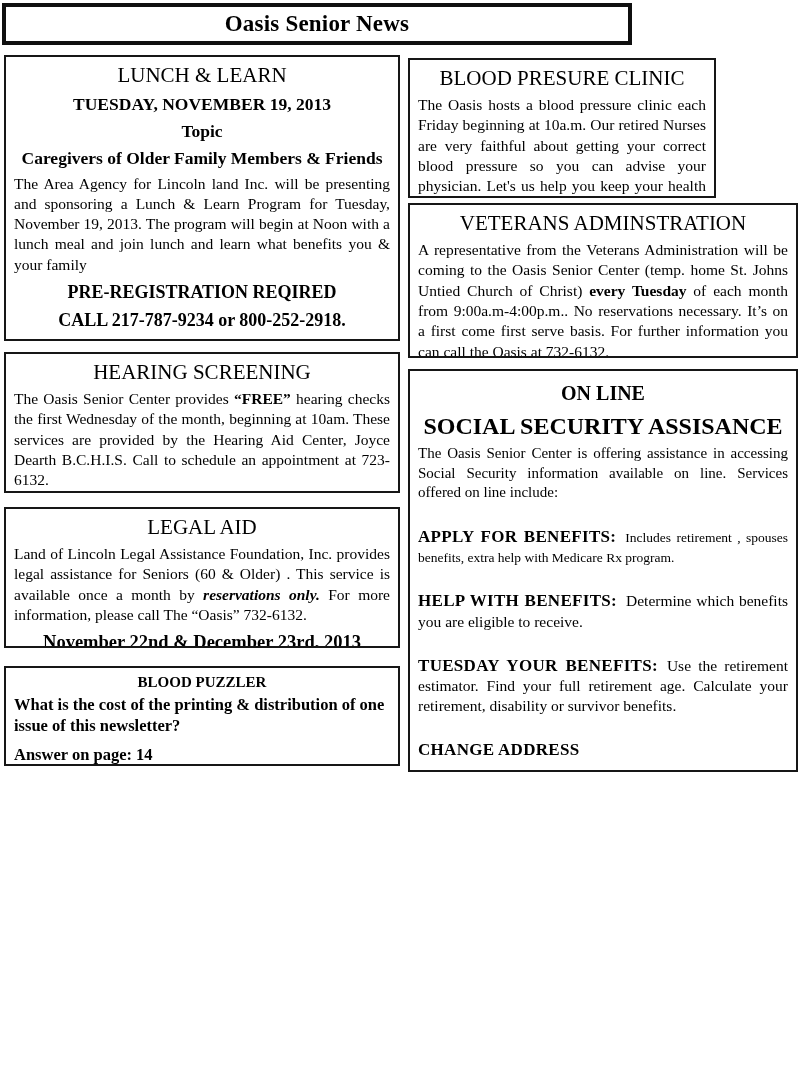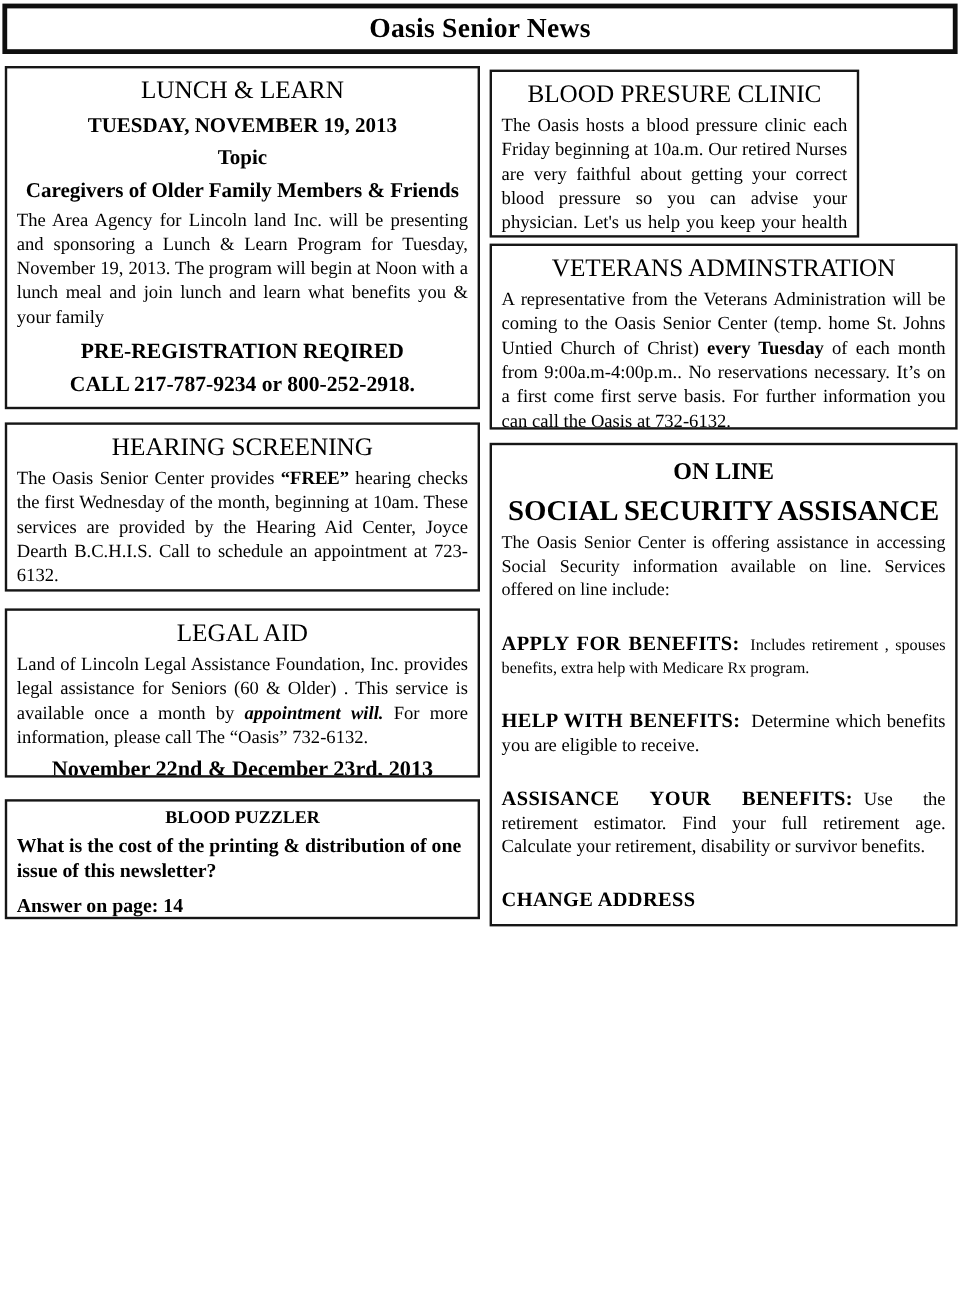--- a/index.html
+++ b/index.html
@@ -6,21 +6,21 @@
   html, body { background: #fff; }
   body {
     width: 800px; height: 1085px;
     font-family: "Liberation Serif", serif;
     color: #000;
     position: relative;
   }
   .page { position: relative; width: 800px; height: 1085px; background: #fff; overflow: hidden; }
 
   .masthead {
-    position: absolute; left: 2px; top: 3px; width: 796px; height: 42px;
+    position: absolute; left: 2px; top: 3px; width: 630px; height: 42px;
     border: 4px solid #0f0f0f;
     display: flex; align-items: center; justify-content: center; font-family: Liberation Serif, serif;
   }
   .masthead .title { font-size: 23px; font-weight: bold; letter-spacing: 0.2px; }
 
   .box {
     position: absolute;
     border: 2px solid #161616;
     background: #fff;
     padding: 3px 8px 4px 8px;
@@ -87,21 +87,21 @@
     <div class="sub" style="font-size:18px">CALL 217-787-9234 or 800-252-2918.</div>
   </section>
 
   <section class="box" id="hearing-box">
     <div class="box-title">HEARING SCREENING</div>
     <p class="body-text"><span>The Oasis Senior Center provides </span><span class="bold">“FREE”</span><span> hearing checks the first Wednesday of the month, beginning at 10am. These services are provided by the Hearing Aid Center, Joyce Dearth B.C.H.I.S.  Call to schedule an appointment at 723-6132.</span></p>
   </section>
 
   <section class="box" id="legal-box">
     <div class="box-title">LEGAL AID</div>
-    <p class="body-text"><span>Land of Lincoln Legal Assistance Foundation, Inc. provides legal assistance for Seniors (60 &amp; Older) . This service is available once a month by </span><span class="bold-italic">appointment will.</span><span> For more information, please call The “Oasis” 732-6132.</span></p>
+    <p class="body-text"><span>Land of Lincoln Legal Assistance Foundation, Inc. provides legal assistance for Seniors (60 &amp; Older) . This service is available once a month by </span><span class="bold-italic">reservations only.</span><span> For more information, please call The “Oasis” 732-6132.</span></p>
     <div class="sub" style="font-size:18.5px">November 22nd &amp; December 23rd, 2013</div>
   </section>
 
   <section class="box" id="trivia-box">
     <div class="trivia-title">BLOOD PUZZLER</div>
     <p class="trivia-text">What is the cost of the printing &amp; distribution of one issue of this newsletter?</p>
     <div class="trivia-answer">Answer on page: 14</div>
   </section>
 
   <section class="box" id="blood-box">
@@ -114,21 +114,21 @@
     <p class="body-text"><span>A representative from the Veterans Administration will be coming to the Oasis Senior Center (temp. home St. Johns Untied Church of Christ) </span><span class="bold">every Tuesday</span><span> of each month from 9:00a.m-4:00p.m..  No reservations necessary.  It’s on a first come first serve basis.  For further information you can call the Oasis at 732-6132.</span></p>
   </section>
 
   <section class="box" id="online-box">
     <div class="online-title1">ON LINE</div>
     <div class="online-title2">SOCIAL SECURITY ASSISANCE</div>
     <p class="online-intro">The Oasis Senior Center is offering assistance in accessing Social Security information available on line.  Services offered on line include:</p>
 
     <p class="svc"><span class="lead">APPLY FOR BENEFITS:</span><span class="desc-small">Includes retirement , spouses benefits, extra help with Medicare Rx program.</span></p>
     <p class="svc"><span class="lead">HELP WITH BENEFITS:</span><span>Determine which benefits you are eligible to receive.</span></p>
-    <p class="svc"><span class="lead">ASSISANCE YOUR BENEFITS:</span><span>Use the retirement estimator. Find your full retirement age. Calculate your retirement, disability or survivor benefits.</span></p>
+    <p class="svc"><span class="lead">TUESDAY YOUR BENEFITS:</span><span>Use the retirement estimator. Find your full retirement age. Calculate your retirement, disability or survivor benefits.</span></p>
     <p class="svc"><span class="lead">CHANGE ADDRESS</span></p>
     <p class="svc"><span class="lead">REPLACE MEDICARE CARD</span></p>
     <p class="svc"><span class="lead">GET 1099 PROOF OF INCOME</span></p>
 
     <div class="online-appts">Appointments available</div>
 
   </section>
 
 
 </div>

